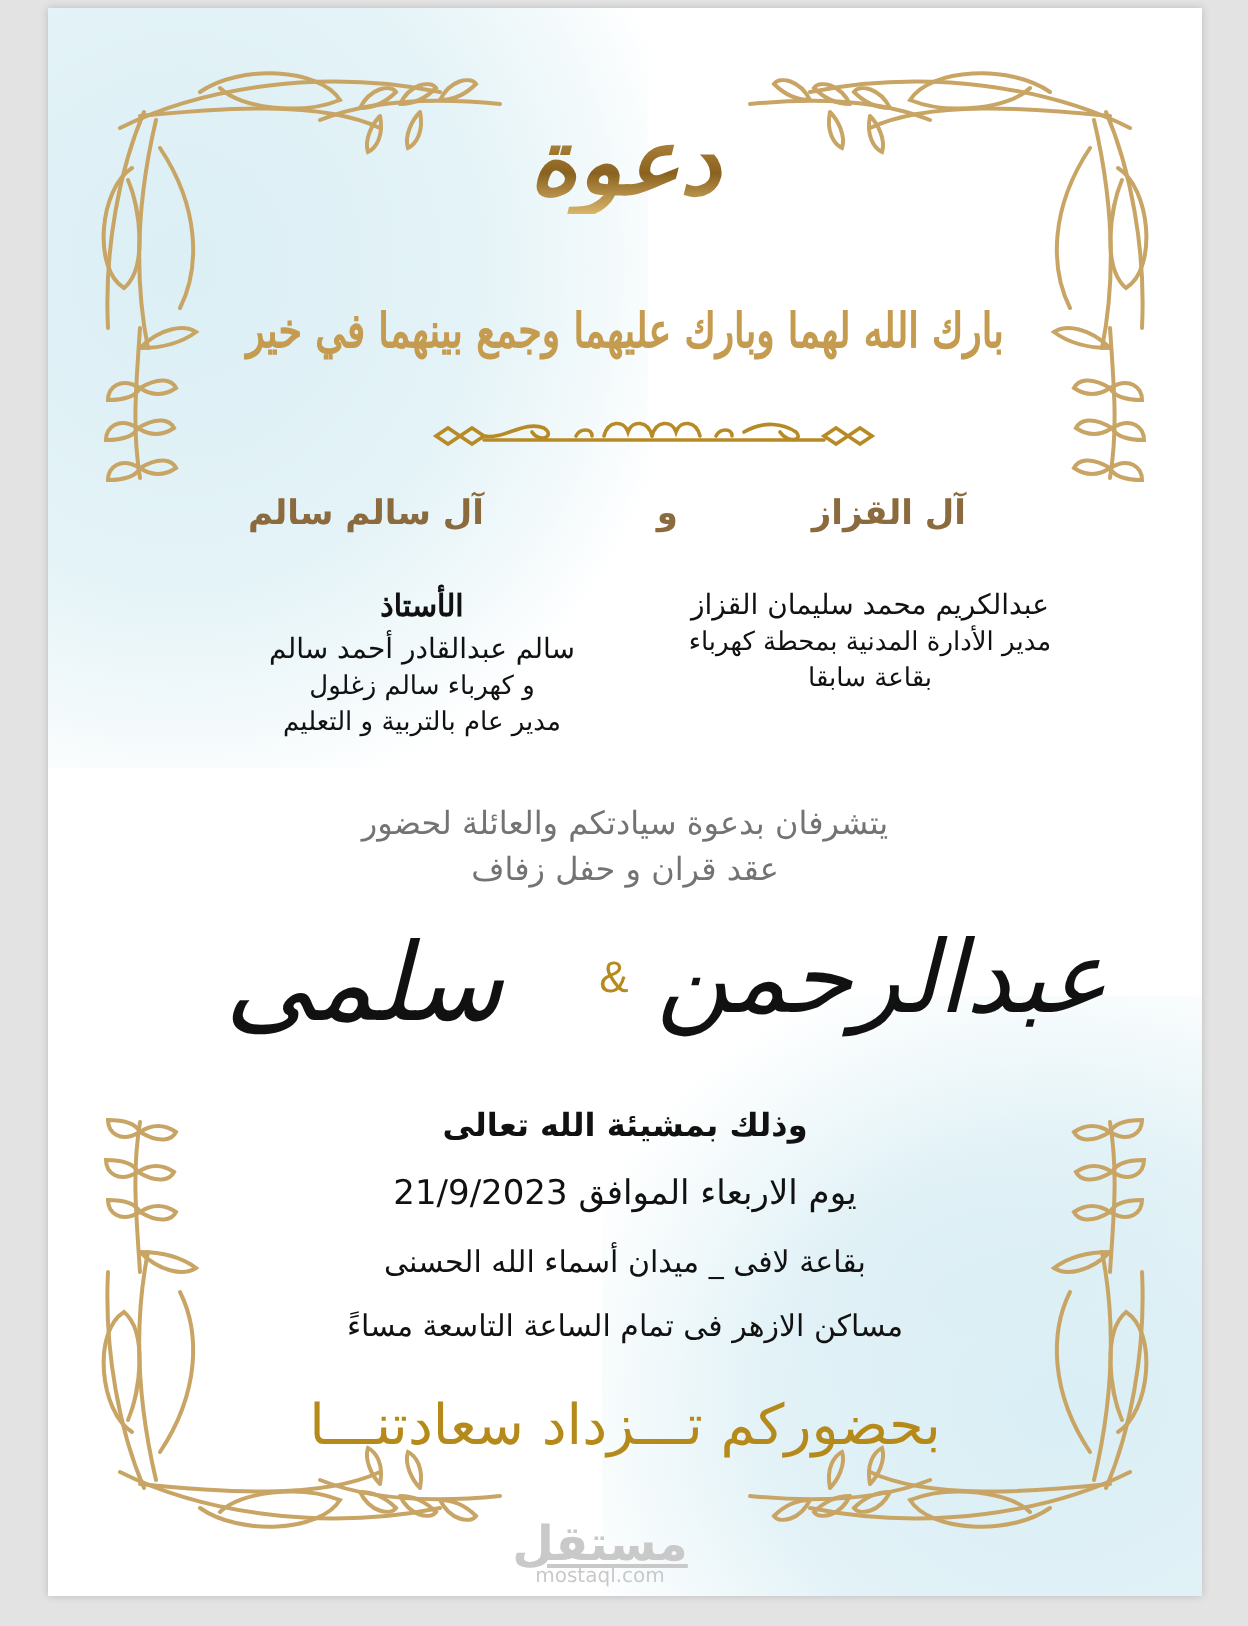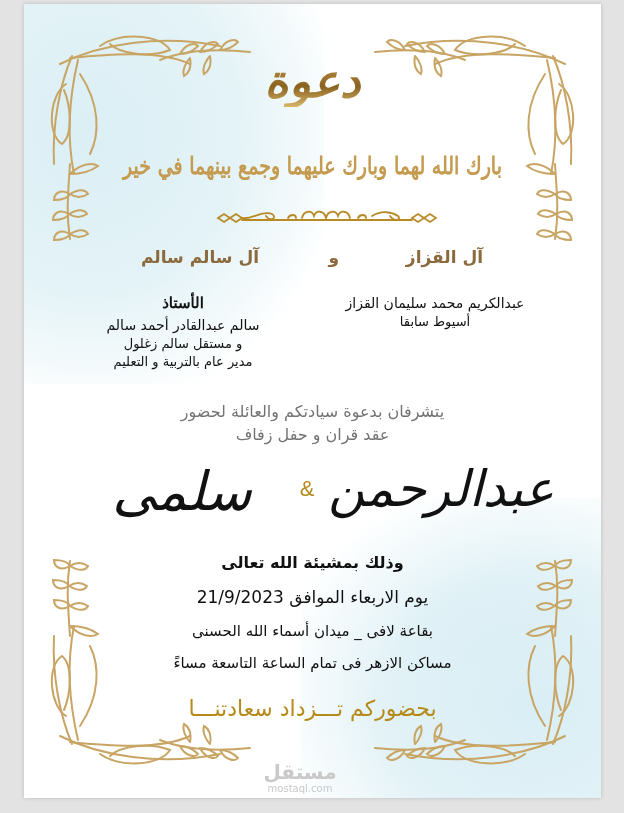--- a/index.html
+++ b/index.html
@@ -90,33 +90,33 @@
       left: 0; width: 100%;
       direction: rtl;
       font-family: "DejaVu Sans", sans-serif;
       font-size: 17px;
       font-weight: bold;
       color: #8b6a3d;
     }
     .families span { position: absolute; }
     .fam-right { right: 118px; }
     .fam-and { right: 262px; }
-    .fam-left { right: 342px; }
+    .fam-left { right: 359px; }
 
     .col {
       position: absolute;
       top: 290px;
       width: 230px;
       direction: rtl;
       text-align: center;
       color: #111;
       font-family: "DejaVu Sans", sans-serif;
     }
     .col-right { left: 296px; }
-    .col-left { left: 44px; }
+    .col-left { left: 72px; }
     .col .titleword {
       font-family: "DejaVu Serif", serif;
       font-size: 15px;
       font-weight: bold;
       margin-bottom: 4px;
       letter-spacing: -0.5px;
     }
     .col .line1 { font-size: 14px; line-height: 19px; }
     .col .line2 { font-size: 13px; line-height: 18px; }
 
@@ -185,33 +185,33 @@
       color: #111;
     }
     .time-line {
       top: 650px;
       font-size: 15px;
       color: #111;
     }
     .closing {
       top: 692px;
       font-family: "DejaVu Sans", sans-serif;
-      font-size: 22px;
+      font-size: 28px;
       color: #b58a1a;
     }
     .watermark {
       position: absolute;
       left: 250px;
       top: 757px;
       width: 100px;
       text-align: center;
       color: #c9c9c9;
       font-family: "DejaVu Sans", sans-serif;
     }
-    .wm-ar { font-size: 20px; font-weight: bold; line-height: 22px; display: block; direction: rtl; }
+    .wm-ar { font-size: 24px; font-weight: bold; line-height: 22px; display: block; direction: rtl; text-decoration: underline; }
     .wm-en { font-size: 10px; display: block; line-height: 12px; }
   </style>
 </head>
 <body>
 
 <div class="card">
   <div class="wash wash-tl"></div>
   <div class="wash wash-br"></div>
   <div class="wash wash-mid"></div>
 
@@ -334,26 +334,27 @@
   </svg>
 
   <div class="families">
     <span class="fam-right">آل القزاز</span>
     <span class="fam-and">و</span>
     <span class="fam-left">آل سالم سالم</span>
   </div>
 
   <div class="col col-right">
     <div class="line1">عبدالكريم محمد سليمان القزاز</div>
-    <div class="line2">أسيوط سابقا</div>
+    <div class="line2">مدير الأدارة المدنية بمحطة كهرباء</div>
+    <div class="line2">بقاعة سابقا</div>
   </div>
   <div class="col col-left">
     <div class="titleword">الأستاذ</div>
     <div class="line1">سالم عبدالقادر أحمد سالم</div>
-    <div class="line2">و مستقل سالم زغلول</div>
+    <div class="line2">و كهرباء سالم زغلول</div>
     <div class="line2">مدير عام بالتربية و التعليم</div>
   </div>
 
   <div class="center invite-line">
     <div>يتشرفان بدعوة سيادتكم والعائلة لحضور</div>
     <div>عقد قران و حفل زفاف</div>
   </div>
 
   <div class="names-row">
     <div class="name-groom">عبدالرحمن</div>

